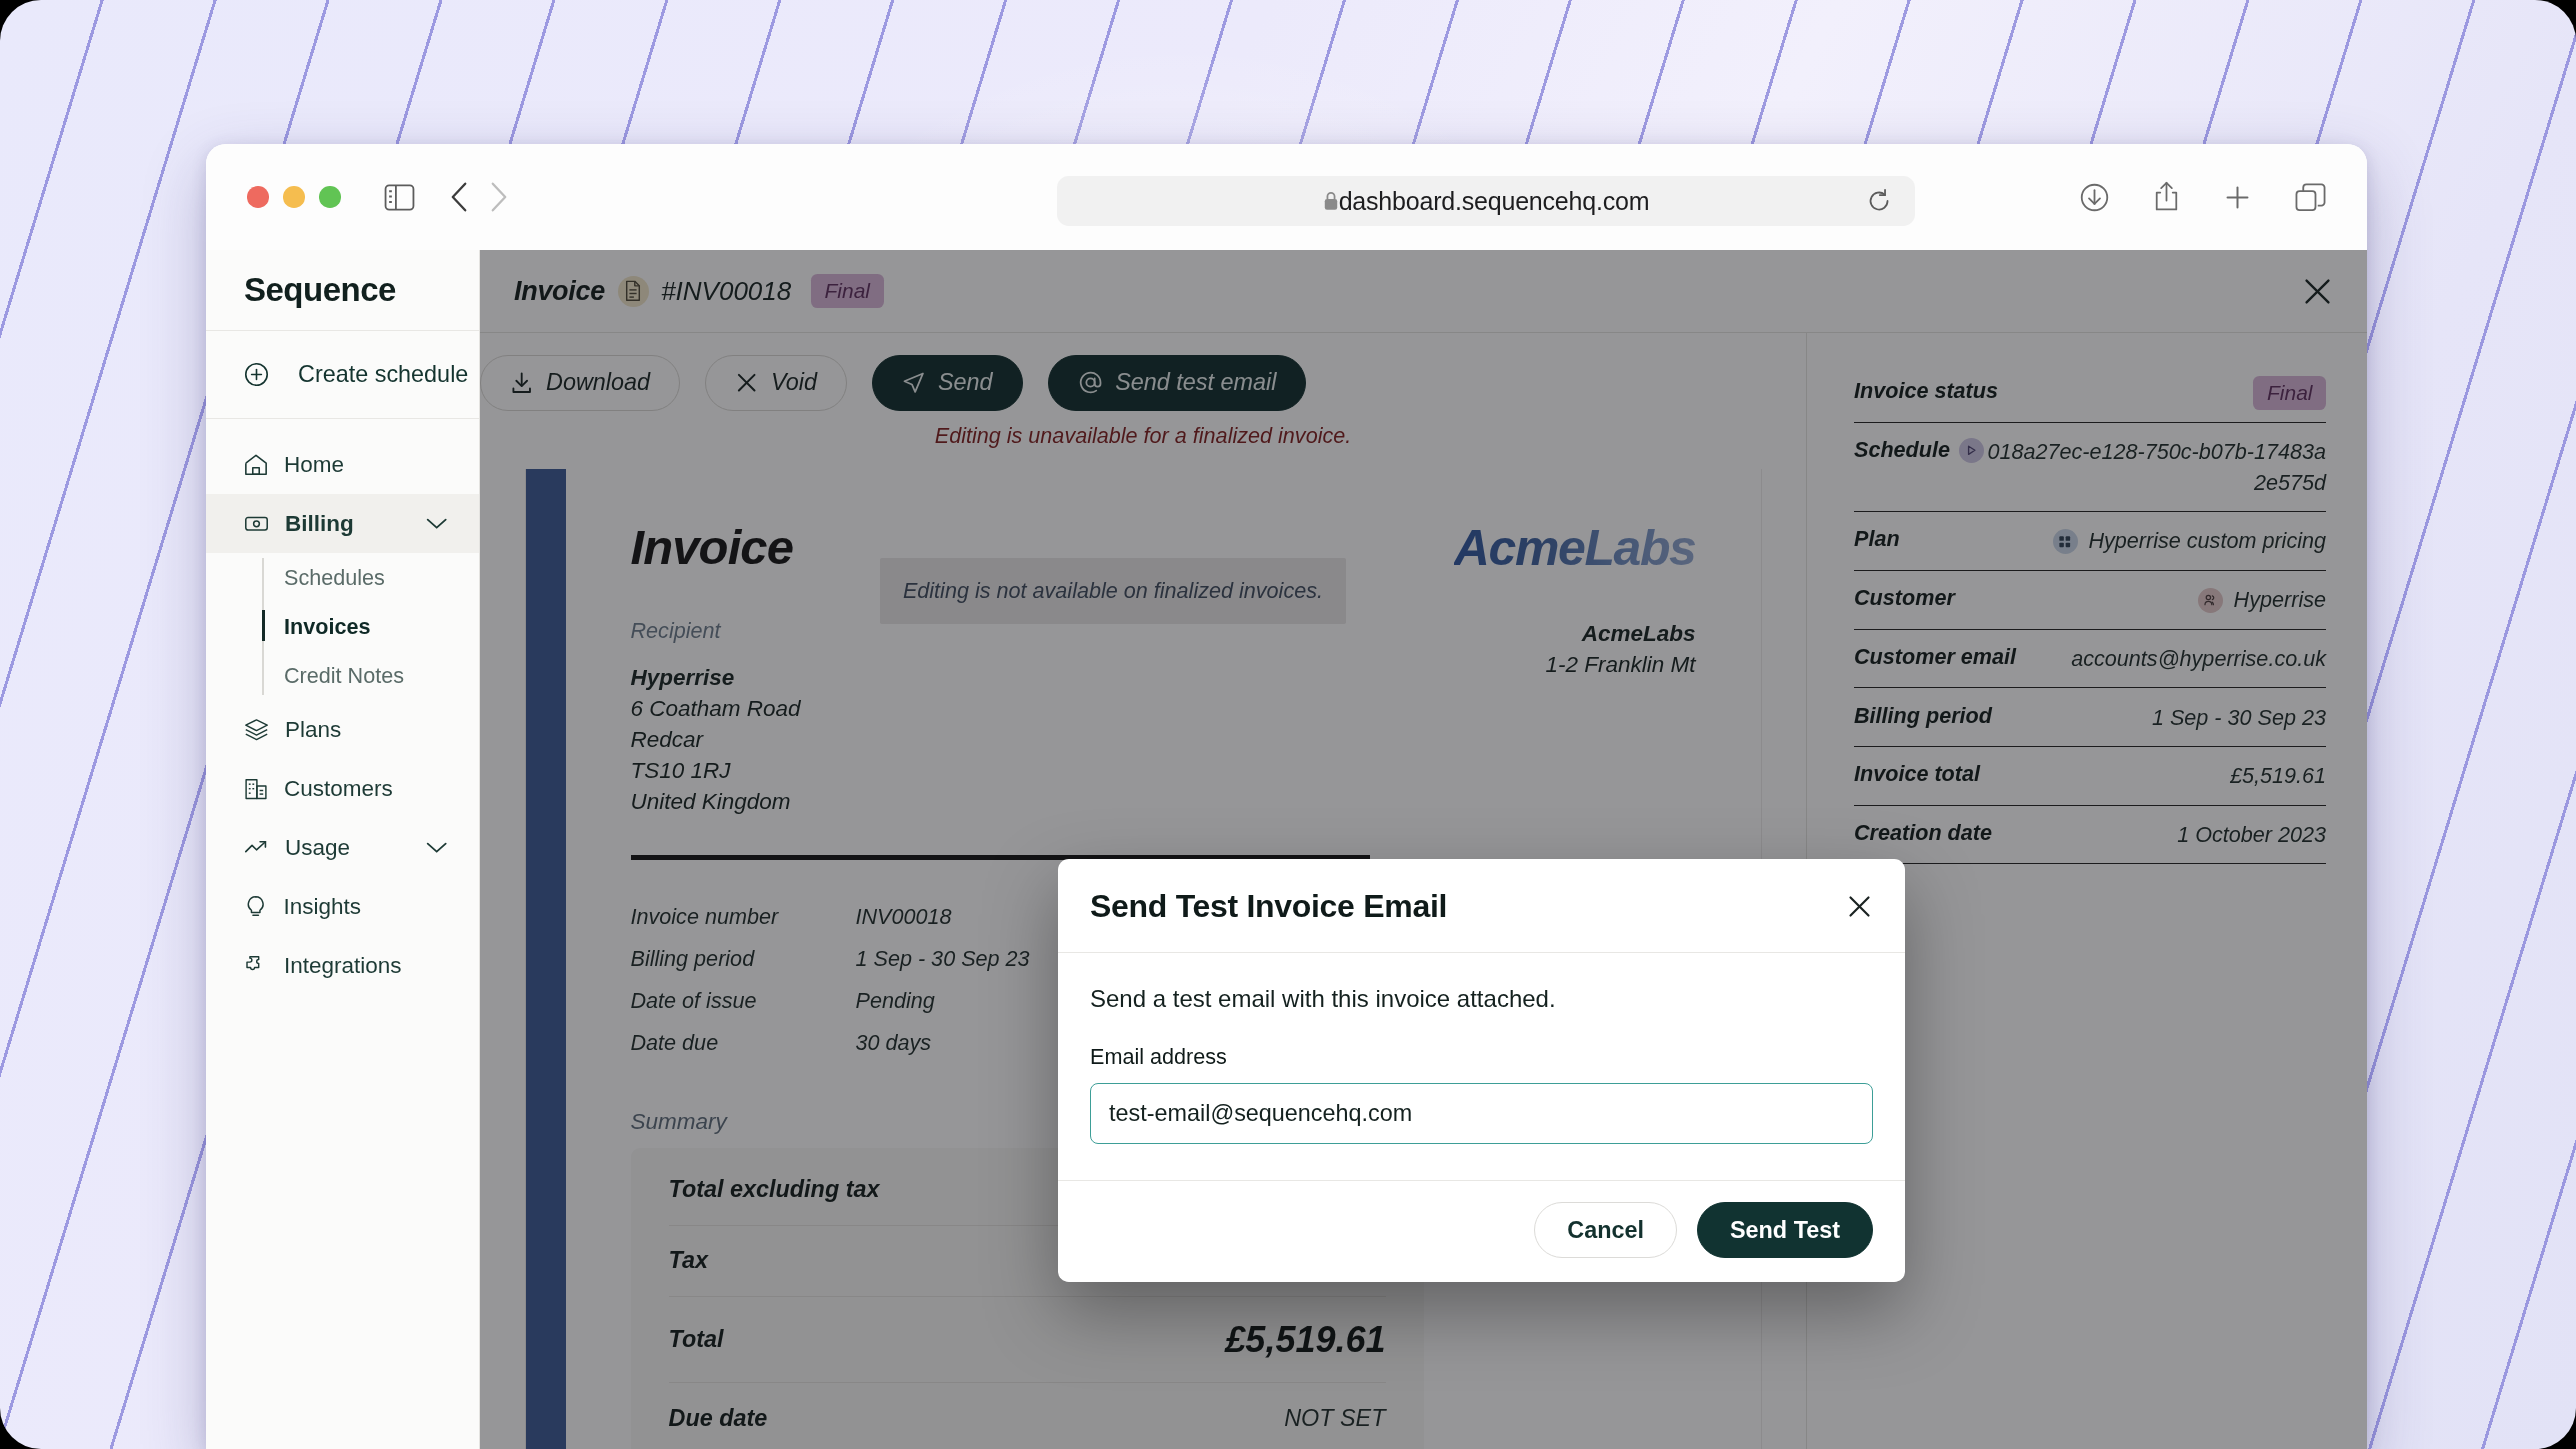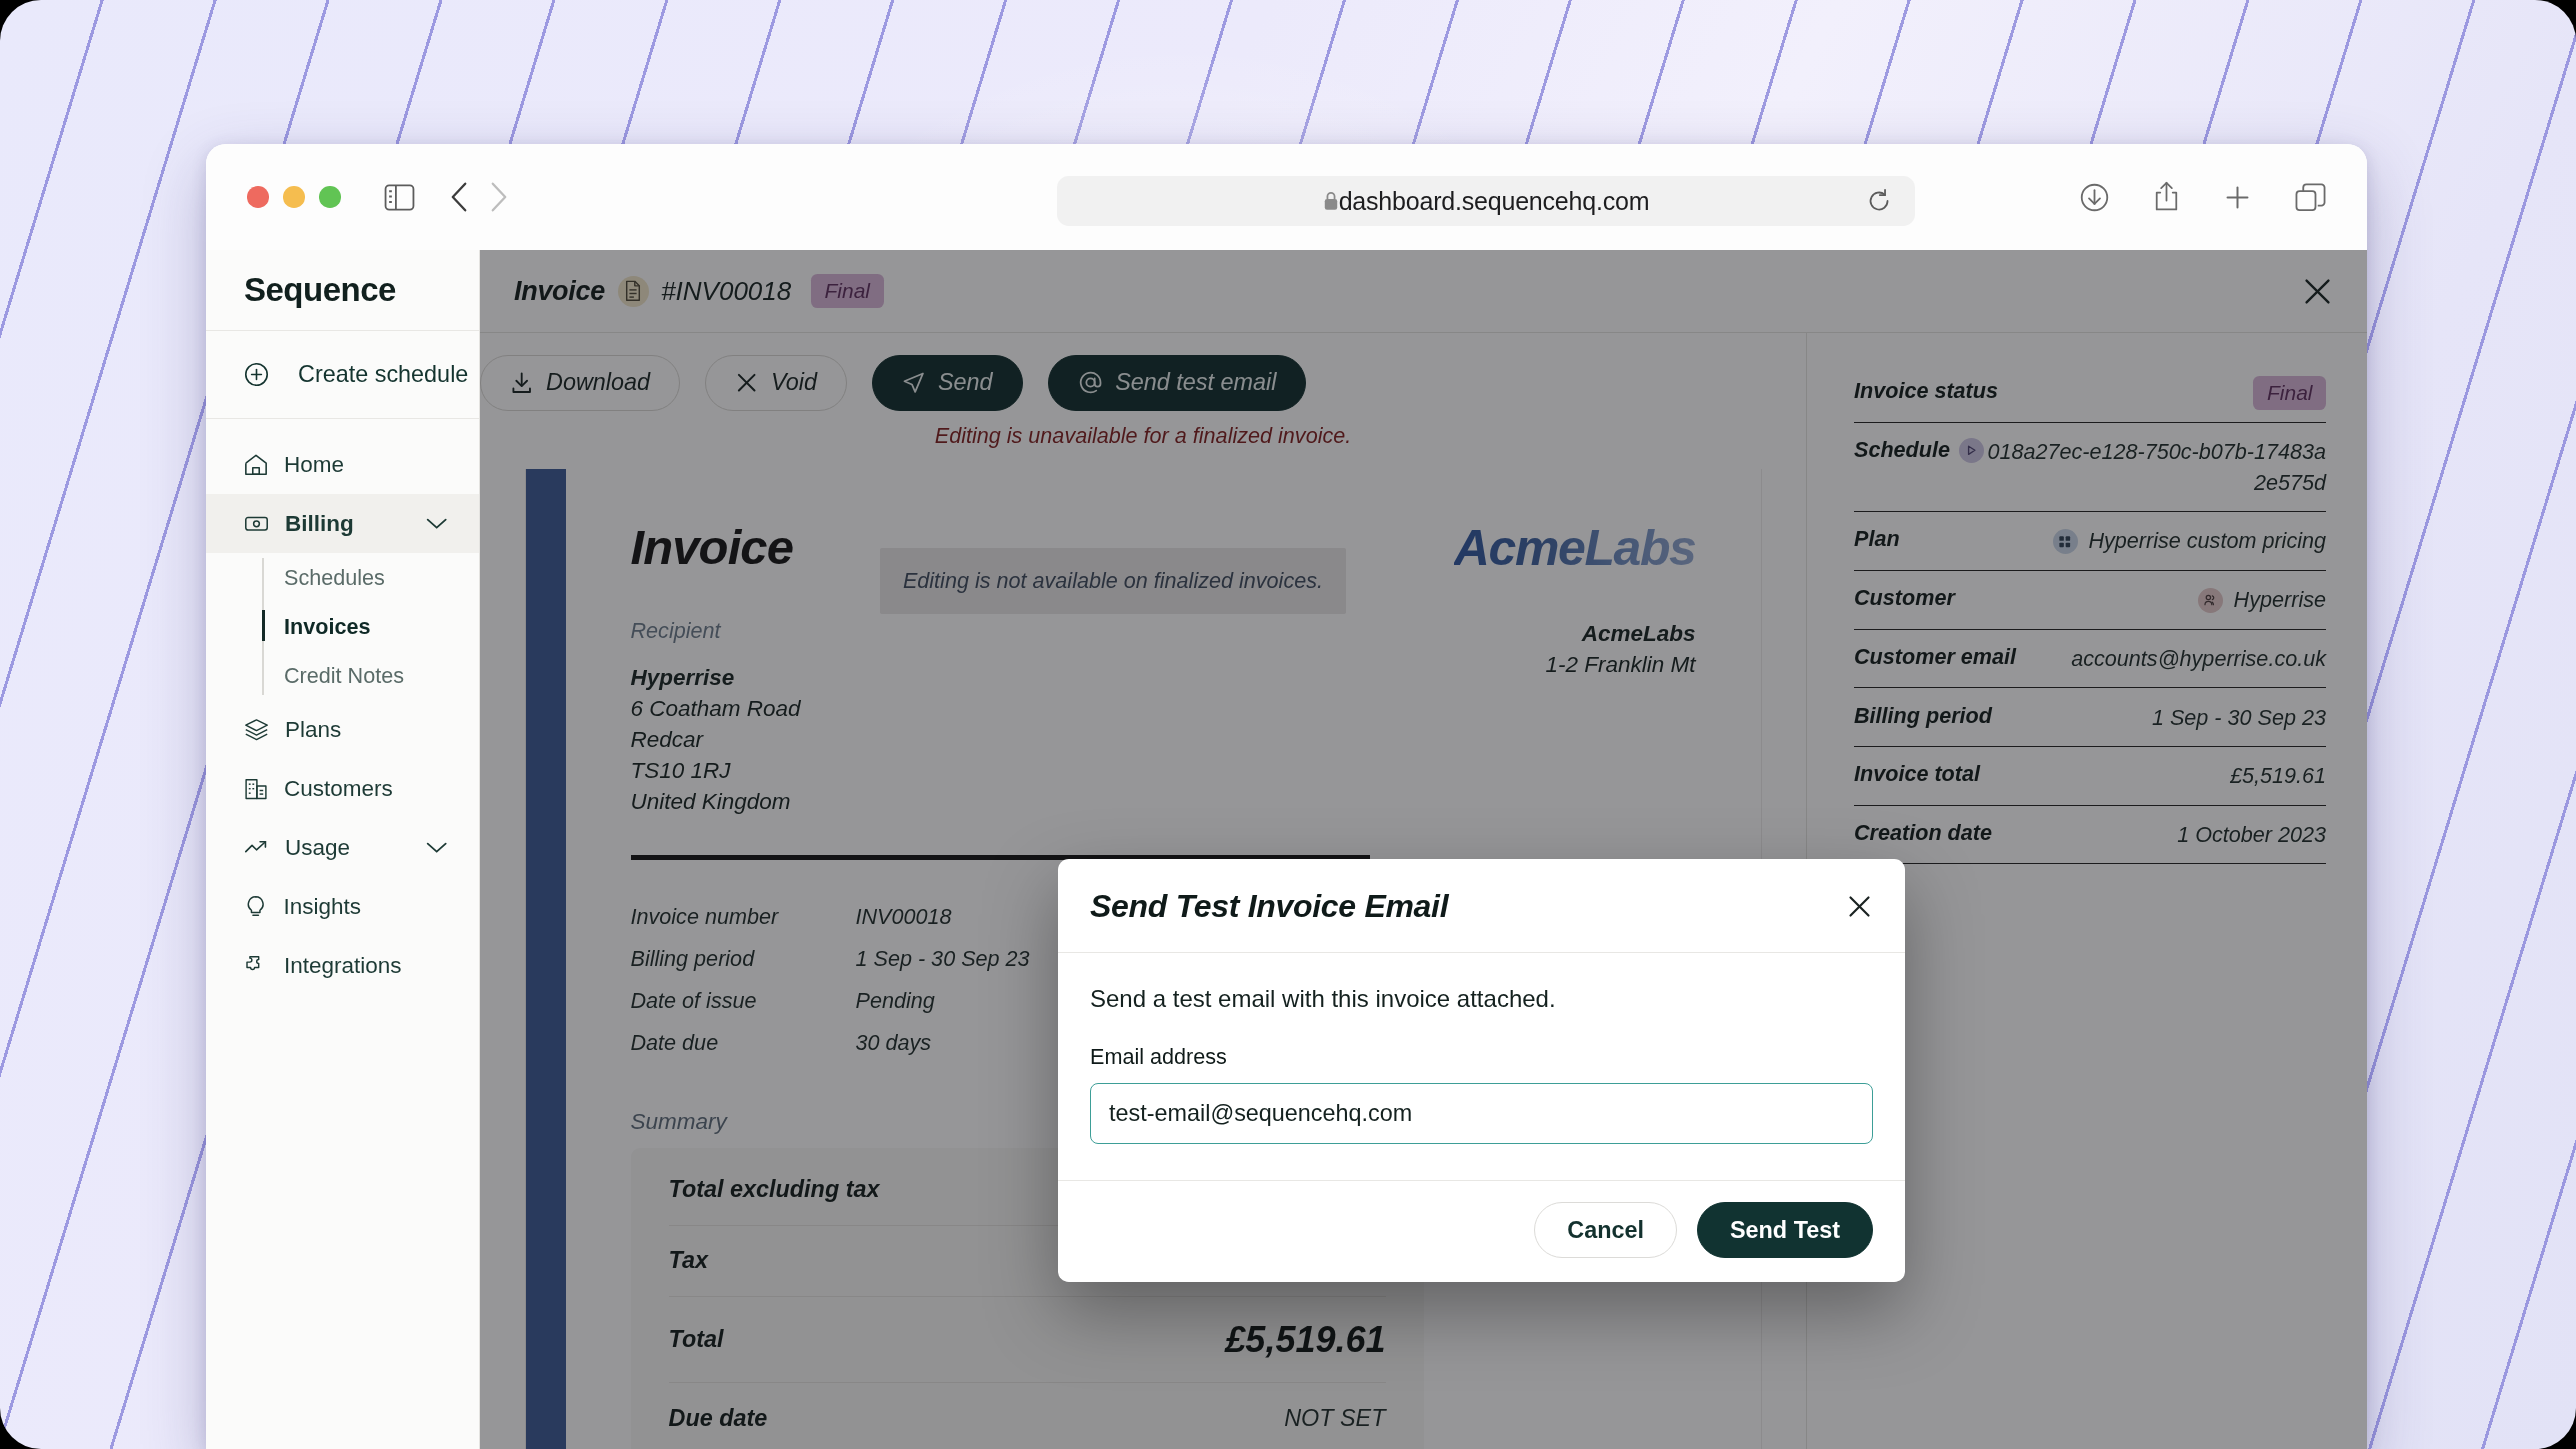--- a/index.html
+++ b/index.html
@@ -174,21 +174,21 @@
 
   #paper-top { display:flex; align-items:flex-start; }
   #inv-heading { font-size: 49px; font-weight:700; color:#131313; letter-spacing:-0.9px; }
   #logo {
     margin-left:auto; font-size: 50px; font-weight:800; letter-spacing:-1.4px;
     background: linear-gradient(92deg,#2d559e 0%,#3e629f 35%,#6d8cc0 70%,#93a9d0 100%);
     -webkit-background-clip:text; background-clip:text; color:transparent;
   }
 
   #tooltip-edit {
-    position:absolute; left: 314px; top: 79px;
+    position:absolute; left: 314px; top: 89px;
     background:#e9e8e8; color:#3d4a5c; font-size: 21.6px;
     padding: 20px 23.4px; border-radius:1.8px;
   }
 
   #addr-row { display:flex; margin-top: 41px; }
   .addr-label { font-size: 21.6px; color:#6b7b8a; margin-bottom: 18px; }
   .addr-line { font-size: 22.5px; color:#14211f; line-height: 1.38; }
   .addr-line.b { font-weight:700; }
   #addr-right { margin-left:auto; text-align:right; }
 
@@ -228,21 +228,21 @@
   
   #modal {
     position:absolute; z-index: 60;
     left: 852px; top: 715px; width: 847px;
     background:#fff; border-radius: 10.8px;
     box-shadow: 0 29px 72px rgba(0,0,0,.34);
     overflow:hidden;
   }
   #modal-head {
     display:flex; align-items:center;
-    padding: 29px 32px 27px 32px; border-bottom:0.9px solid #e8e7e4;font-style:italic;
+    padding: 29px 32px 27px 32px; border-bottom:0.9px solid #e8e7e4;
   }
   #modal-title { font-size: 32px; font-weight:700; color:#0f1a19; letter-spacing:-0.3px; }
   #modal-close { margin-left:auto; cursor:pointer; color:#1b2322; }
   #modal-body { padding: 32px 32px 36px 32px; }
   #modal-desc { font-size: 24px; color:#14211f; }
   #field-label { font-size: 21.6px; font-weight:400; color:#0f1a19; margin-top: 31px; margin-bottom: 12.6px; }
   #email-input {
     width: 100%; height: 61px; border-radius: 8px;
     border: 1.8px solid #3d9e97; outline:none;
     font-size: 23.4px; color:#14211f; padding: 16px 18px;

